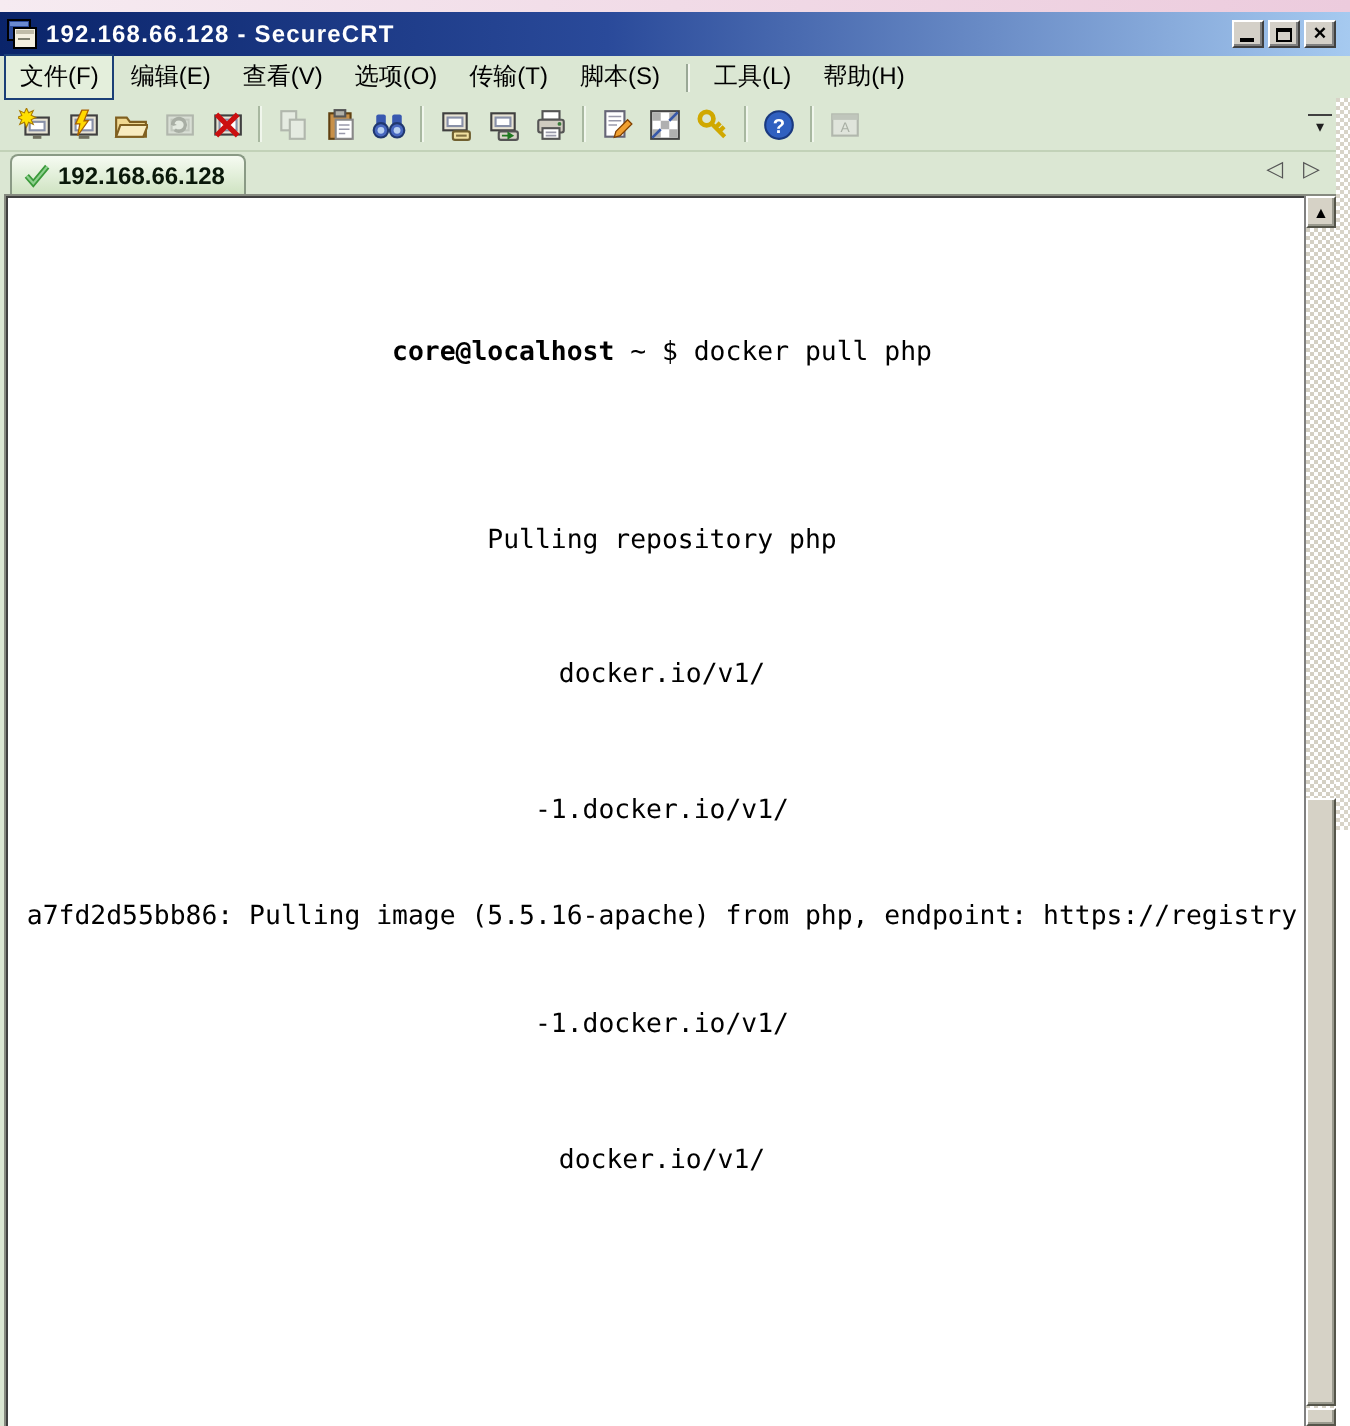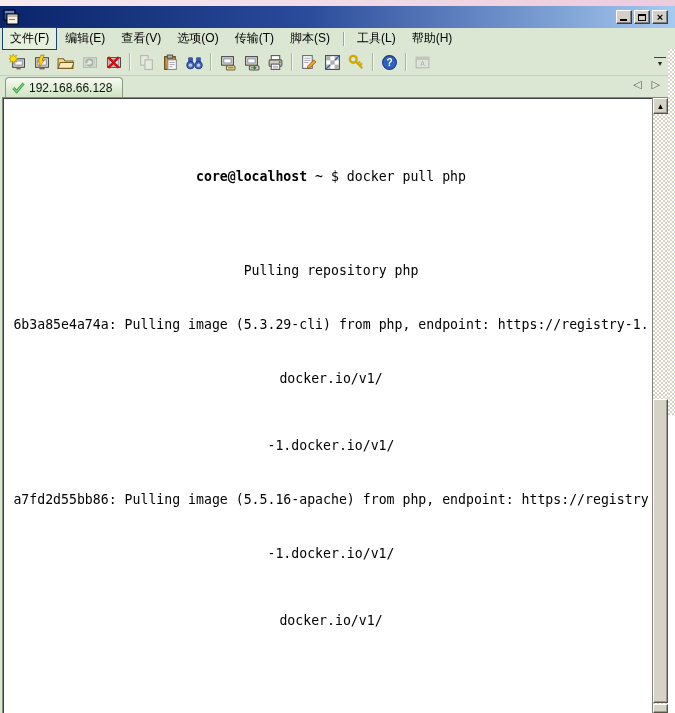--- a/index.html
+++ b/index.html
@@ -43,21 +43,21 @@
   .tbtn.disabled { opacity:.5; filter:grayscale(.9); }
   .tb-sep { width:1px; height:18px; background:#a8b8a0; margin:0 4px; box-shadow:1px 0 0 #f0f6ec; }
   .tb-overflow { margin-left:auto; margin-right:2px; width:12px; text-align:center;
     border-top:1px solid #404040; font-size:8px; color:#202020; line-height:9px; padding-top:1px; }
 
   
   .tabbar { position:absolute; left:0; top:76px; width:668px; height:21px; }
   .session-tab { position:absolute; left:5px; bottom:0; height:20px; padding:0 10px 0 6px;
     background:linear-gradient(#f6fbf2,#cfe3c2); border:1px solid #8a9a85; border-bottom:none;
     border-radius:4px 4px 0 0; display:flex; align-items:center; gap:4px; }
-  .session-tab .tab-label { font-size:12px; font-weight:normal; color:#0a180a; white-space:nowrap; }
+  .session-tab .tab-label { font-size:12px; font-weight:bold; color:#0a180a; white-space:nowrap; }
   .tab-arrows { position:absolute; right:8px; top:2px; display:flex; gap:10px;
     font-size:11px; color:#555; }
   .tab-arrow { cursor:default; }
 
   
   .terminal { position:absolute; left:2px; top:97px; width:666px; height:616px;
     background:#fff; border-left:1px solid #868a80; border-top:1px solid #868a80;
     box-shadow:inset 1px 1px 0 #404040; }
   .term-text { position:absolute; left:1px; top:1px; right:17px; bottom:0; overflow:hidden;
     padding:44px 0 0 7px; font-family:"DejaVu Sans Mono","Liberation Mono",monospace;
@@ -89,20 +89,21 @@
   </div>
 
   <div class="titlebar">
     <svg class="app-icon" viewBox="0 0 16 16">
       <rect x="1" y="1" width="11" height="10" fill="#2a4a9a" stroke="#000"></rect>
       <rect x="2" y="2" width="9" height="2" fill="#6a8ad0"></rect>
       <rect x="4" y="5" width="11" height="10" fill="#f4f0e0" stroke="#000"></rect>
       <rect x="5" y="6" width="9" height="2" fill="#c0bca8"></rect>
       <rect x="6" y="10" width="6" height="1" fill="#808070"></rect>
     </svg>
+    <span class="title-text">192.168.66.128 - SecureCRT</span>
     <span class="winbtns">
       <span class="winbtn">
           <span class="glyph-min"></span>
         </span>
       <span class="winbtn">
           <span class="glyph-max"></span>
         </span>
       <span class="winbtn">
           <span>×</span>
         </span>
@@ -268,21 +269,20 @@
   </div>
 
   <div class="terminal">
     <div class="term-text">
       <div class="tline"><span class="prompt-user">core@localhost</span><span> ~ $ docker pull php</span></div>
       <div>
         
       
           <div class="tline">Pulling repository php</div>
         
-          <div class="tline">6b3a85e4a74a: Pulling image (5.3.29-cli) from php, endpoint: https://registry-1.</div>
         
           <div class="tline">docker.io/v1/</div>
         
         
           <div class="tline">-1.docker.io/v1/</div>
         
           <div class="tline">a7fd2d55bb86: Pulling image (5.5.16-apache) from php, endpoint: https://registry</div>
         
           <div class="tline">-1.docker.io/v1/</div>
         

